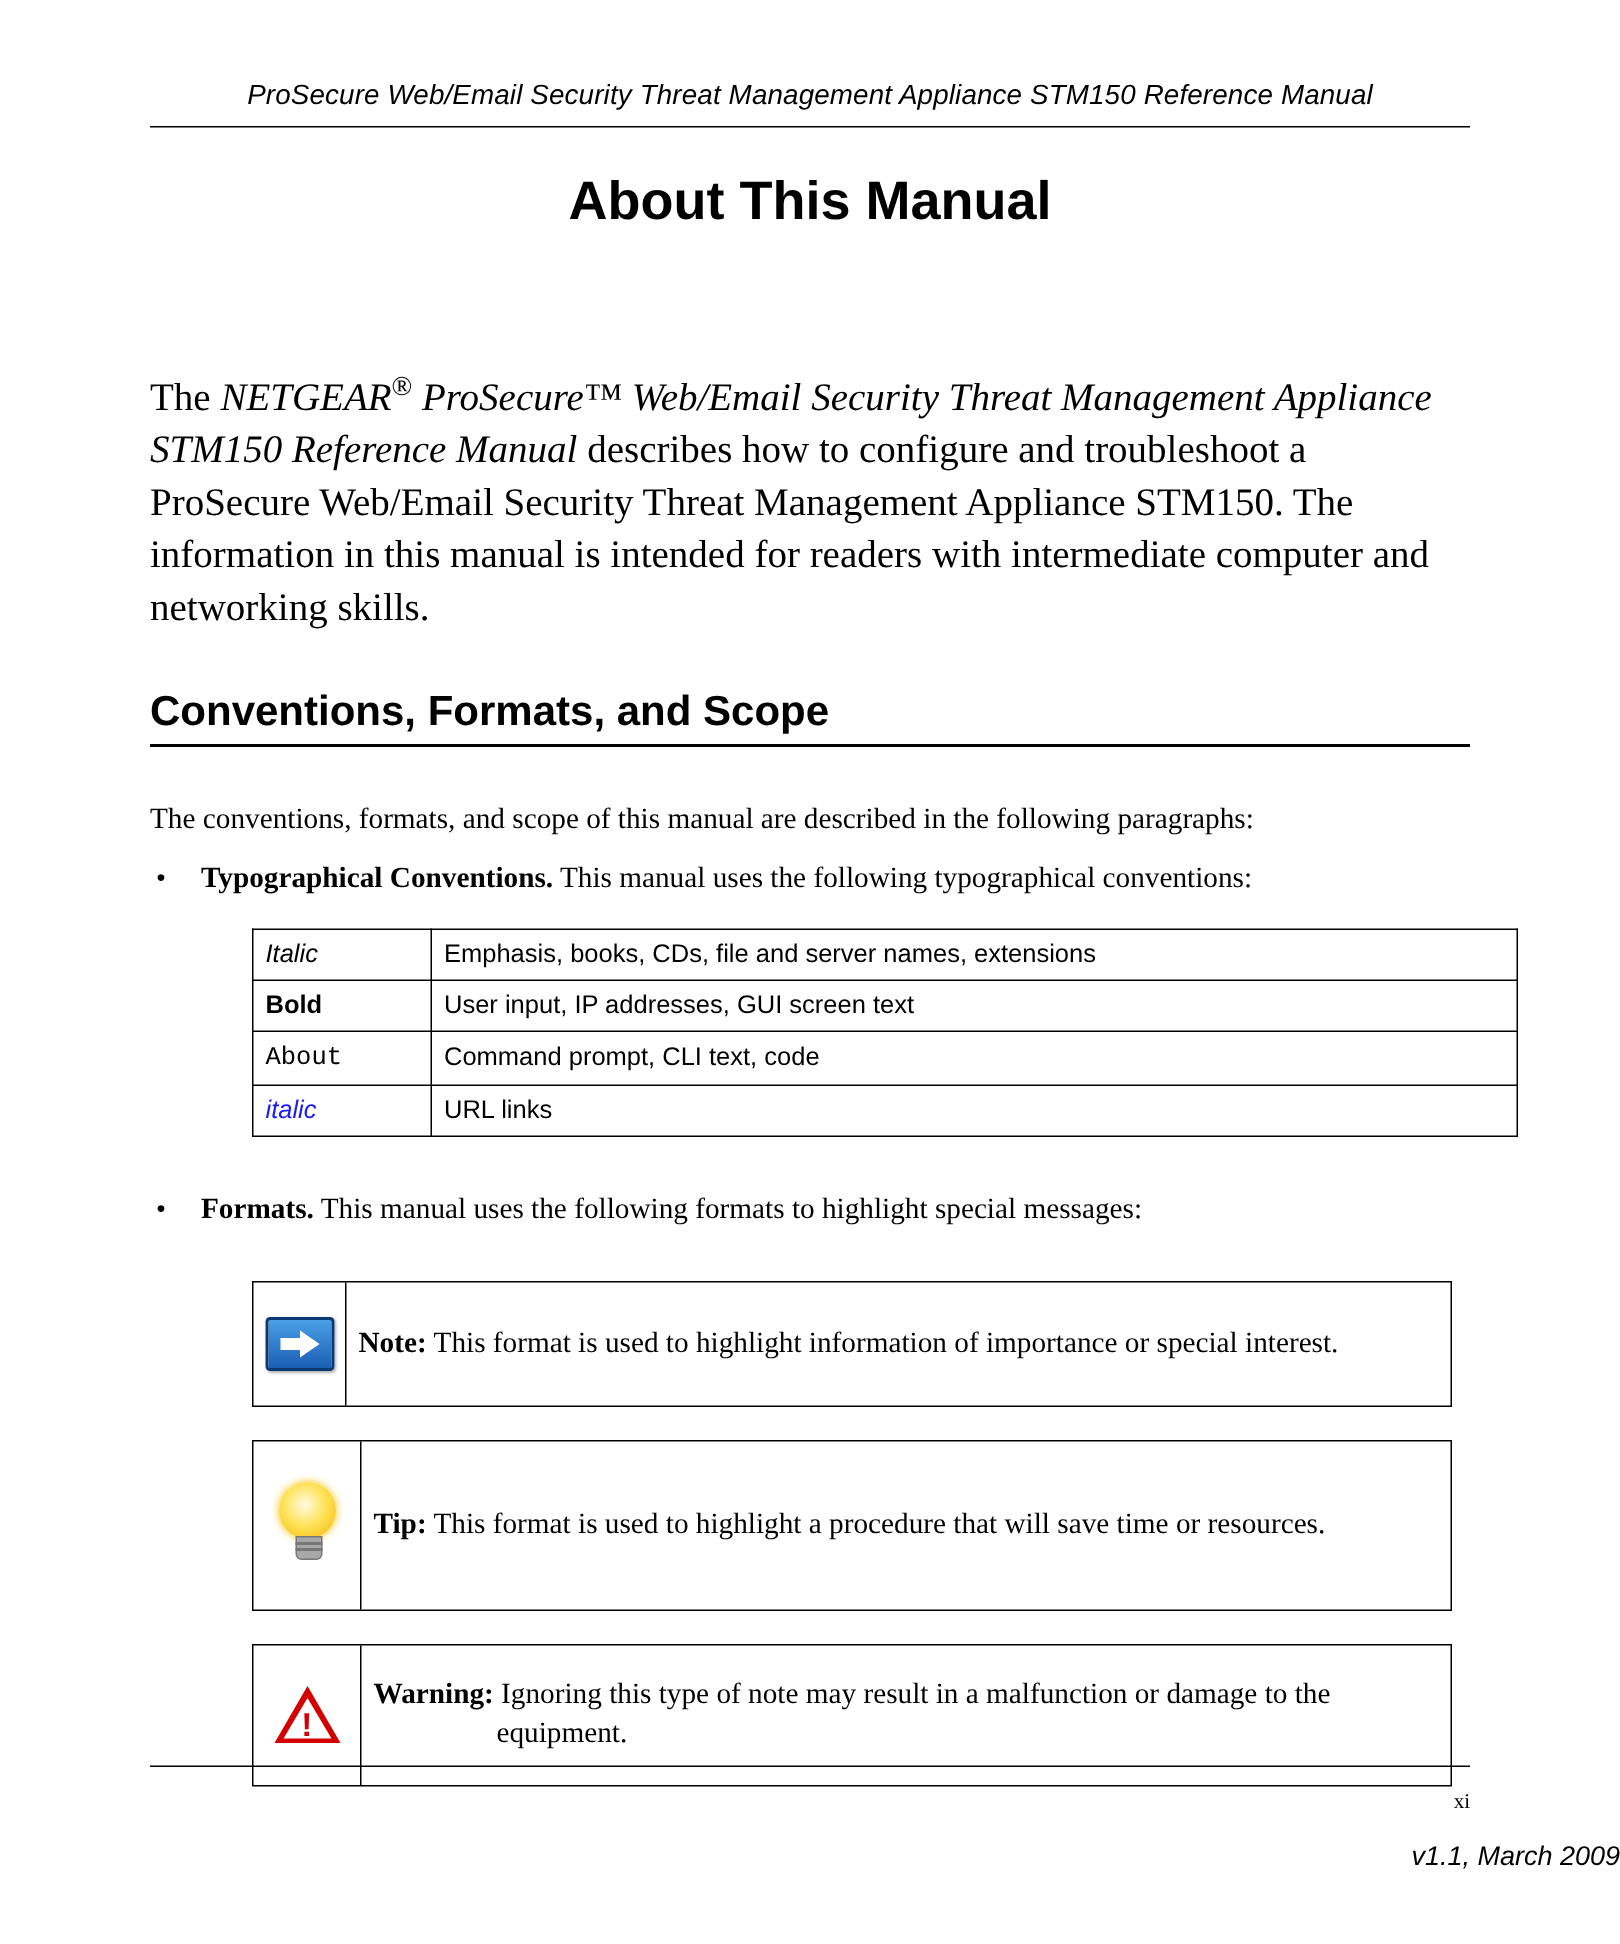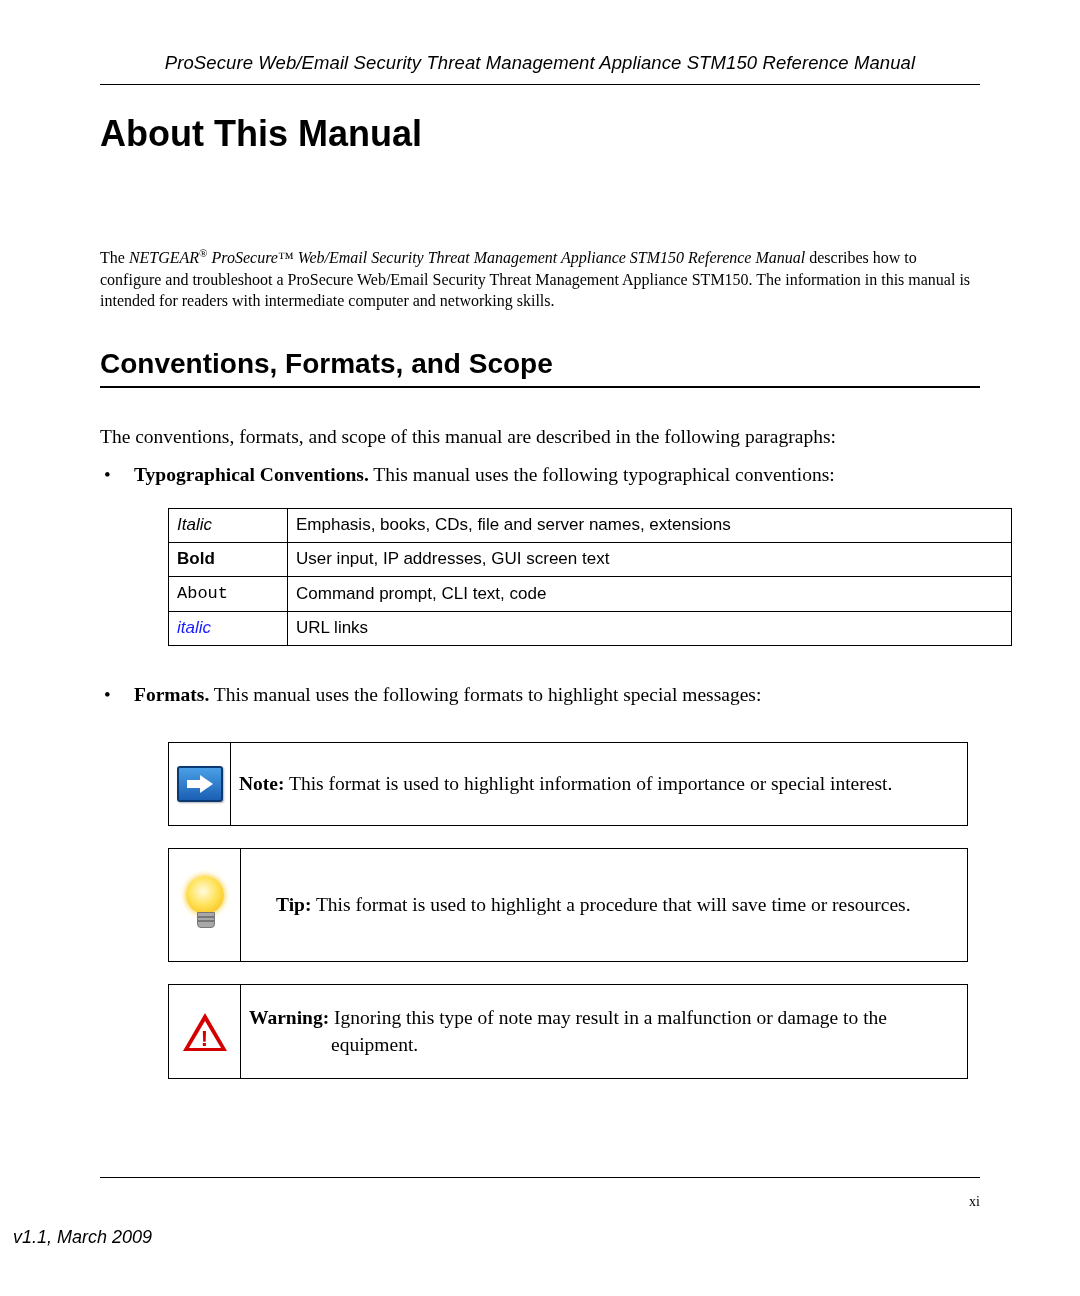--- a/index.html
+++ b/index.html
@@ -25,26 +25,26 @@
     text-align: center;
     padding-bottom: 10px;
     border-bottom: 1.5px solid #000;
     margin-bottom: 17px;
     letter-spacing: 0.1px;
   }
   .chapter-title {
     font-family: Arial, Helvetica, sans-serif;
     font-weight: bold;
     font-size: 36px;
-    text-align: left;
+    text-align: center;
     margin-bottom: 92px;
     margin-top: 28px;
   }
   .intro {
-    font-size: 16px;
+    font-size: 26px;
     line-height: 1.35;
     margin-bottom: 18px;
   }
   .intro .ref-ital { font-style: italic; }
   sup { font-size: 0.7em; vertical-align: super; line-height: 0; }
   .section-heading {
     font-family: Arial, Helvetica, sans-serif;
     font-weight: bold;
     font-size: 28px;
     padding-bottom: 6px;
@@ -115,40 +115,40 @@
   }
   .callout .text-cell {
     flex: 1;
     padding: 20px 10px 20px 8px;
     font-size: 19.5px;
     line-height: 1.35;
     display: flex;
     align-items: center;
   }
   .co-note { min-height: 84px; }
-  .co-tip  { min-height: 114px; gap: 27px; }
+  .co-tip  { min-height: 114px; }
   .co-warn { min-height: 94px; }
   .hang { display: block; padding-left: 82px; text-indent: -82px; }
   .footer-rule {
     border-top: 1.5px solid #000;
     position: absolute;
     left: 100px; right: 100px;
     bottom: 118px;
   }
   .folio {
     position: absolute;
     right: 100px;
     bottom: 86px;
     font-size: 14px;
   }
   .version {
     position: absolute;
     left: 0; right: 0;
     bottom: 48px;
-    text-align: left;
+    text-align: right;
     font-style: italic;
     font-family: Arial, Helvetica, sans-serif;
     font-size: 18px;
     margin-left: 13px;
   }
   
   .note-icon {
     width: 42px; height: 32px;
     background: linear-gradient(#4aa0e6,#1a5fb4);
     border: 2px solid #0b3a73;

